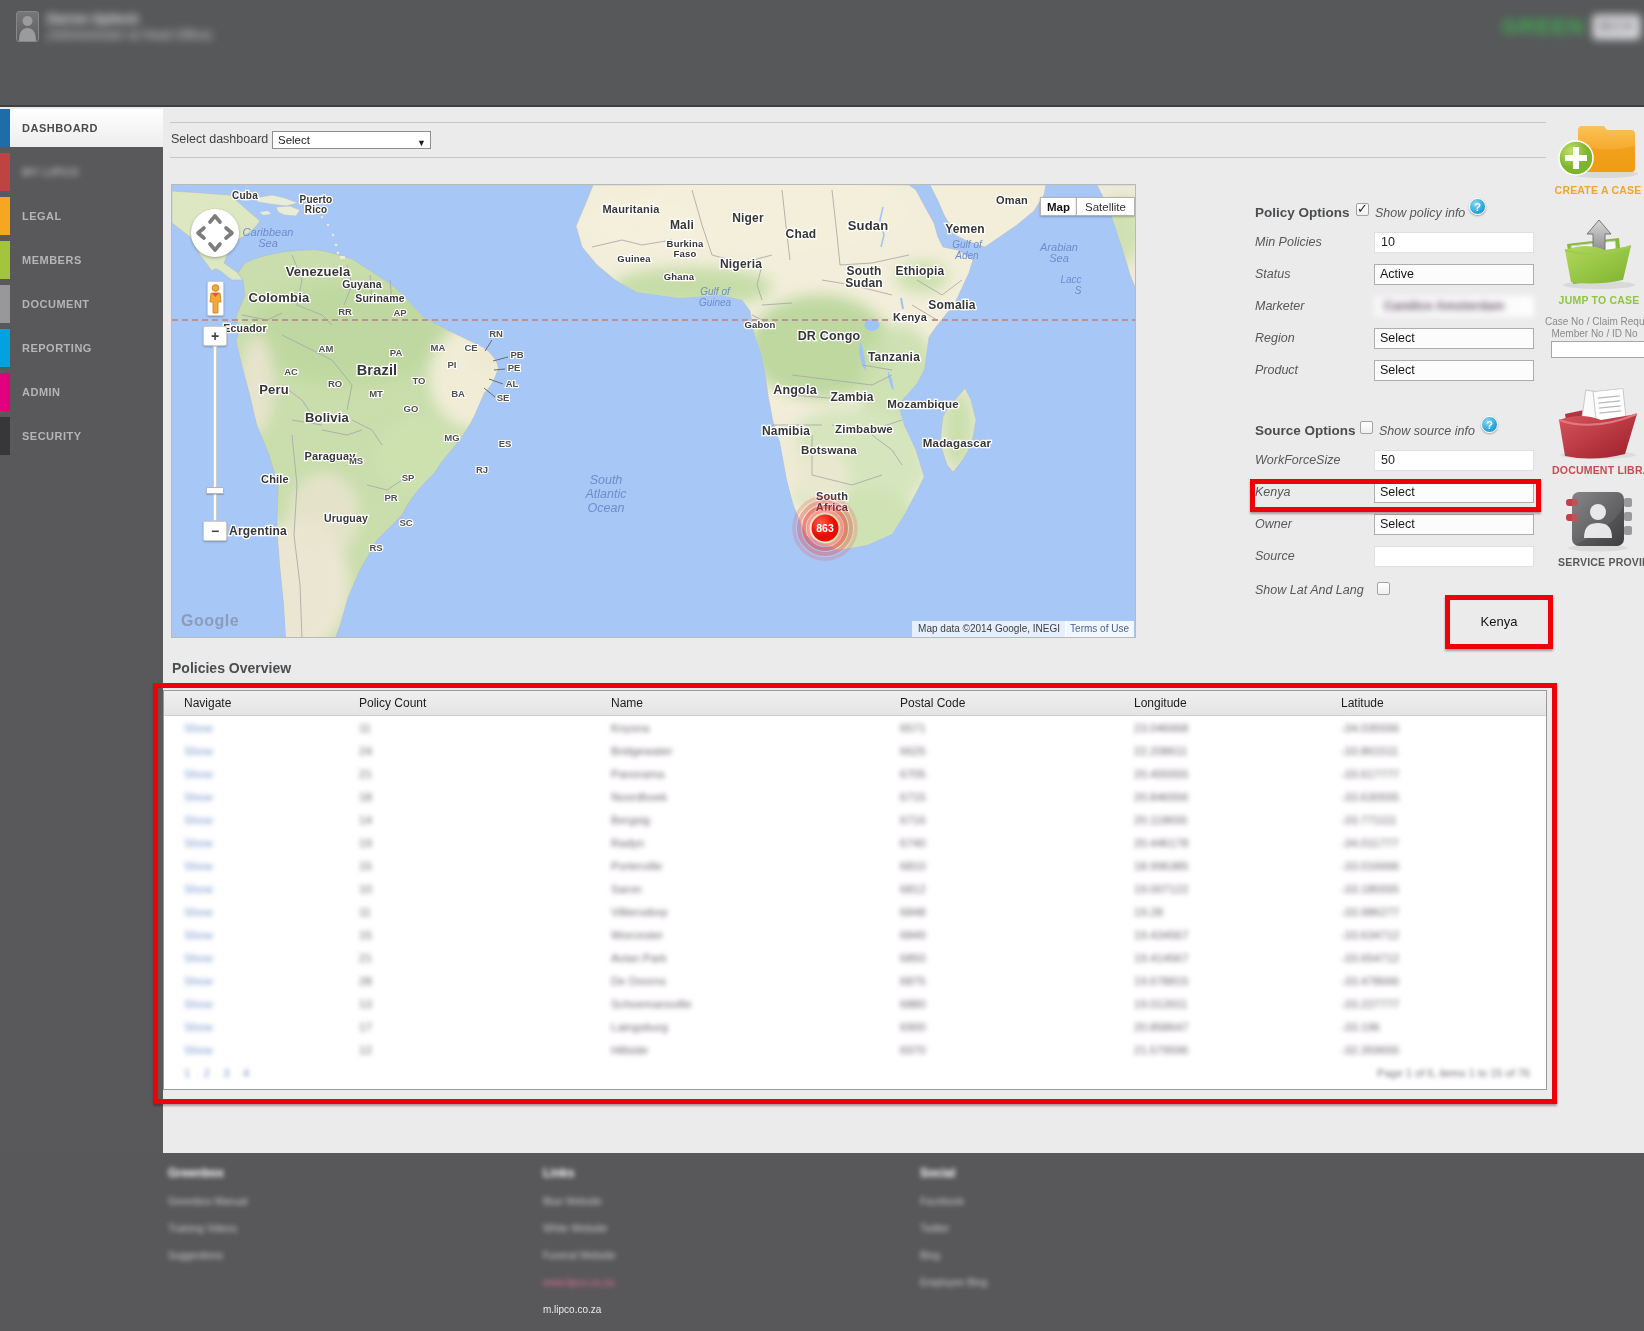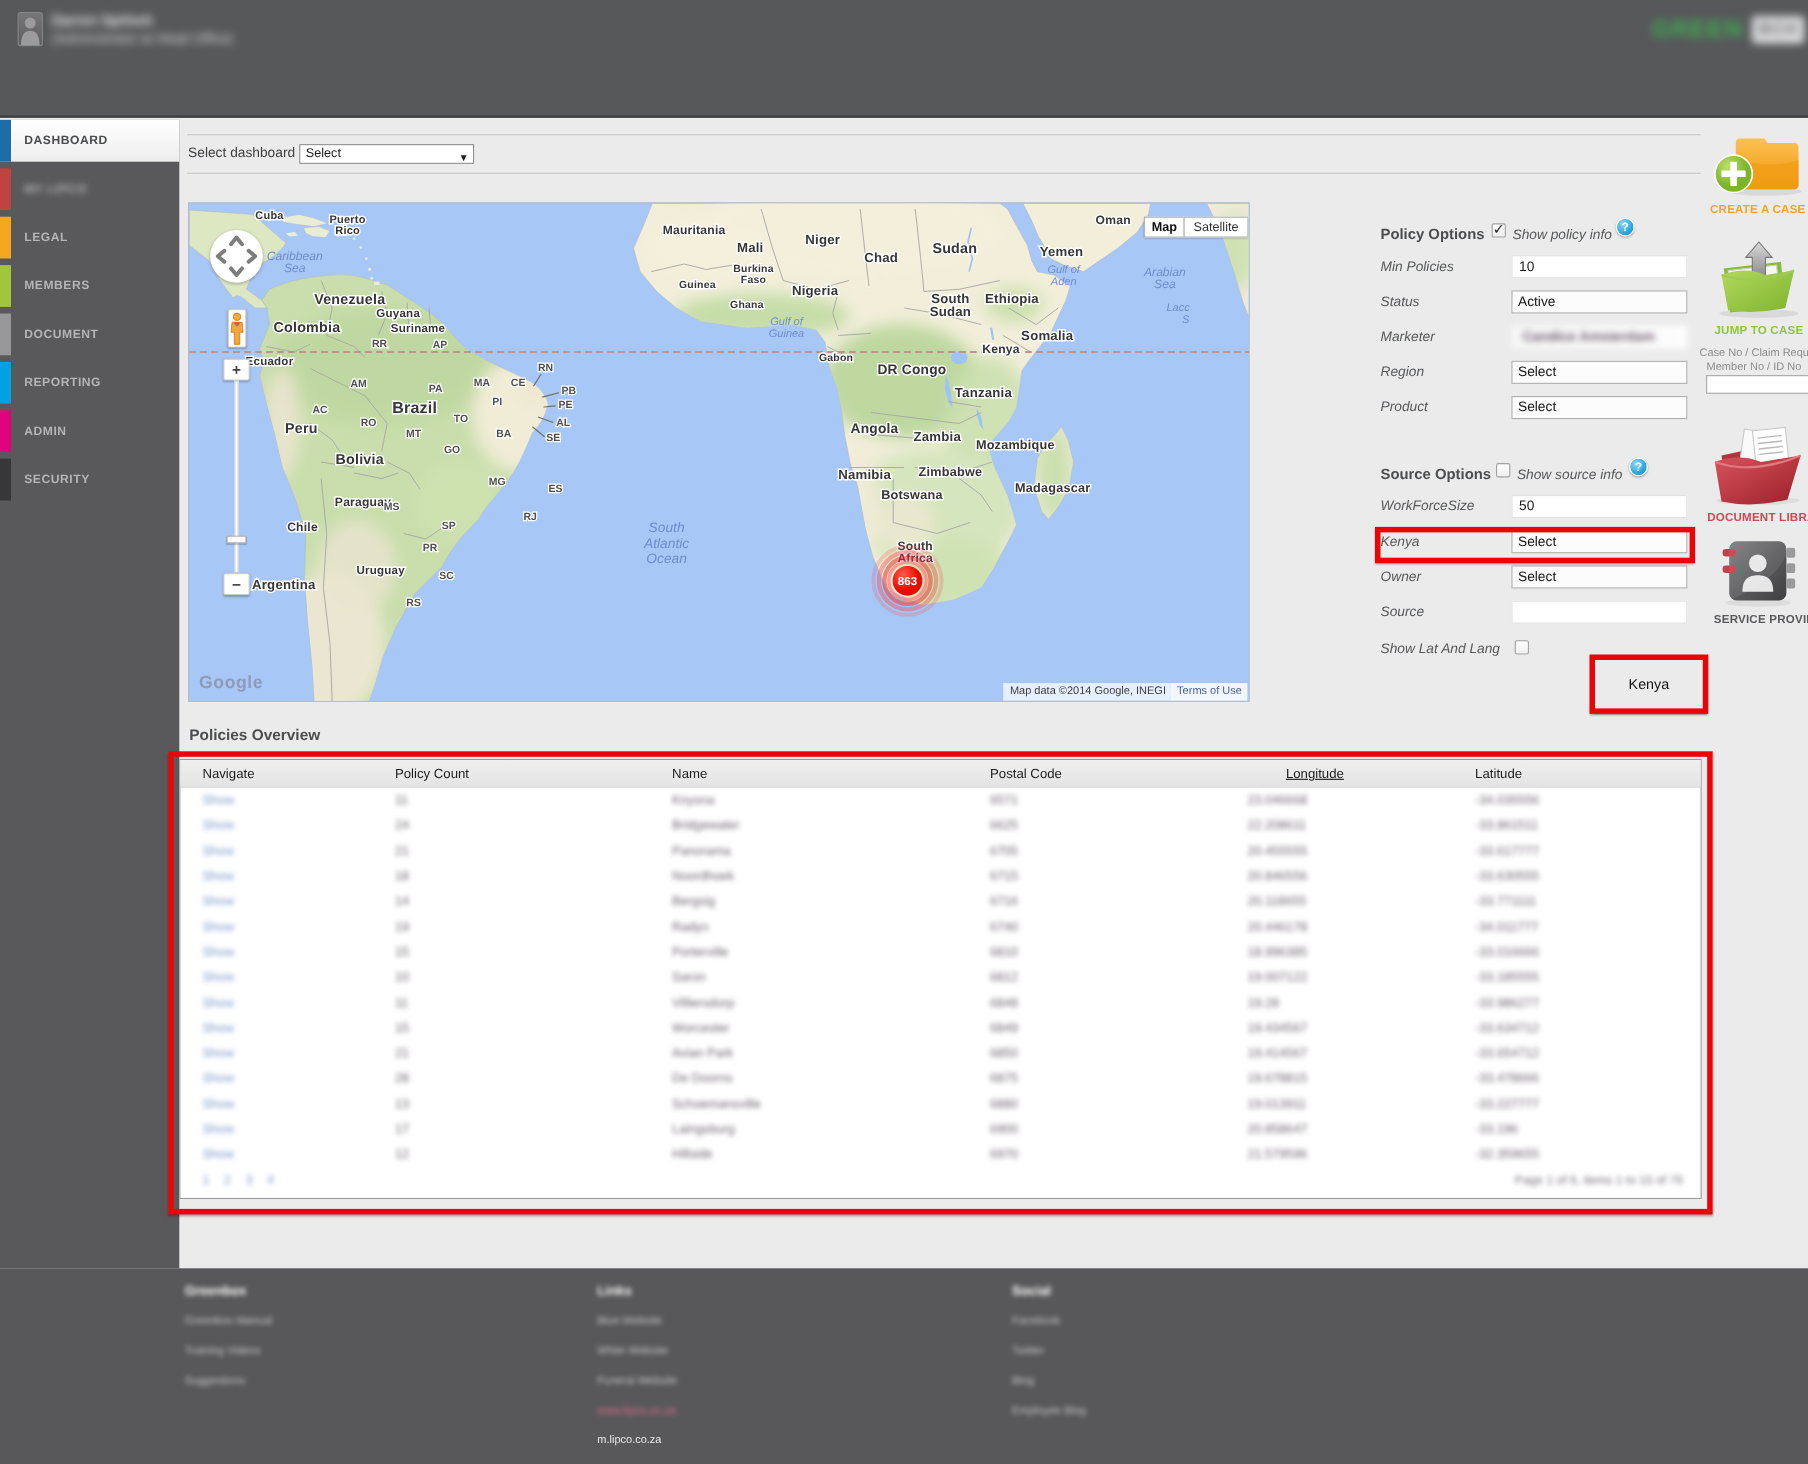--- a/index.html
+++ b/index.html
@@ -586,21 +586,21 @@
     <div class="ric-label" style="color:#59595b;">SERVICE PROVIDER</div>
   </div>
 
   <div class="pol-title">Policies Overview</div>
   <div class="pol-table">
     <div class="pol-head" id="pol-head">
         <div class="pol-col" style="left: 20px;">Navigate</div>
         <div class="pol-col" style="left: 195px;">Policy Count</div>
         <div class="pol-col" style="left: 447px;">Name</div>
         <div class="pol-col" style="left: 736px;">Postal Code</div>
-        <div class="pol-col" style="left: 1005px; text-decoration: underline;">Longitude</div>
+        <div class="pol-col" style="left: 970px;">Longitude</div>
         <div class="pol-col" style="left: 1177px;">Latitude</div>
       </div>
     <div class="pol-rows" id="pol-rows">
         <div class="pol-row">
           <div class="pol-cell lnk" style="left: 20px;">Show</div>
           <div class="pol-cell" style="left: 195px;">11</div>
           <div class="pol-cell" style="left: 447px;">Knysna</div>
           <div class="pol-cell" style="left: 736px;">6571</div>
           <div class="pol-cell" style="left: 970px;">23.046668</div>
           <div class="pol-cell" style="left: 1177px;">-34.035556</div>

